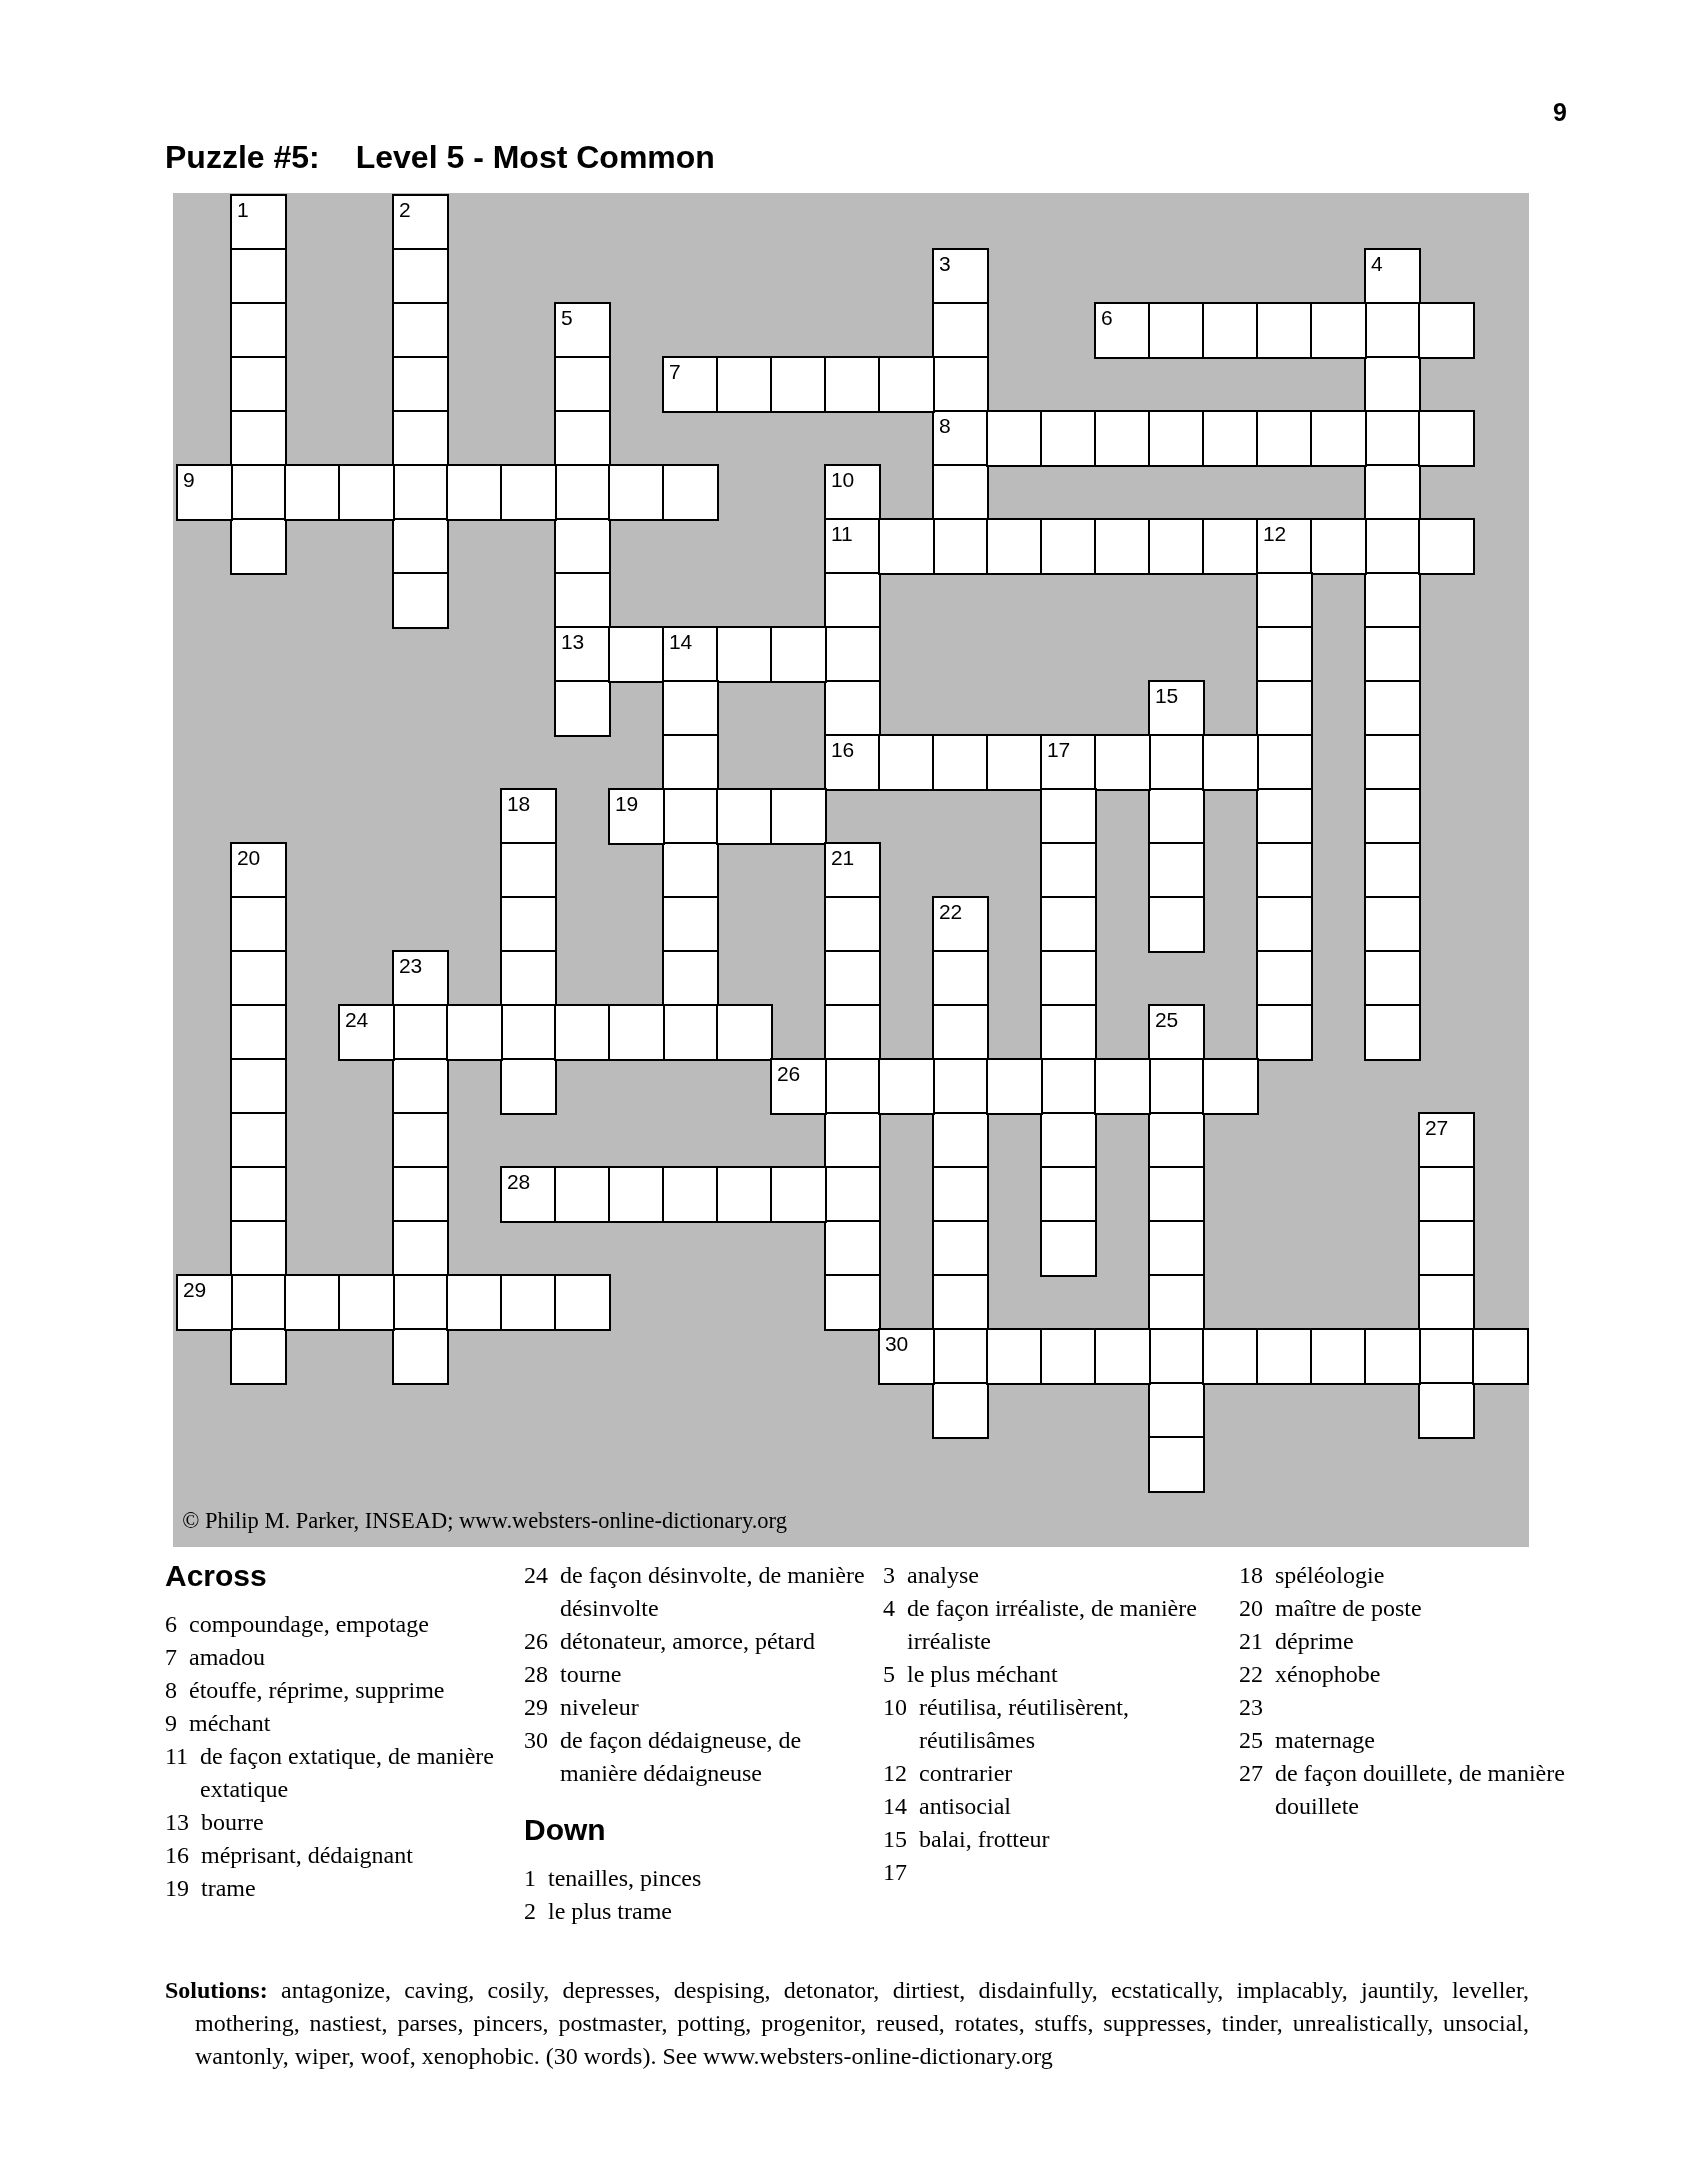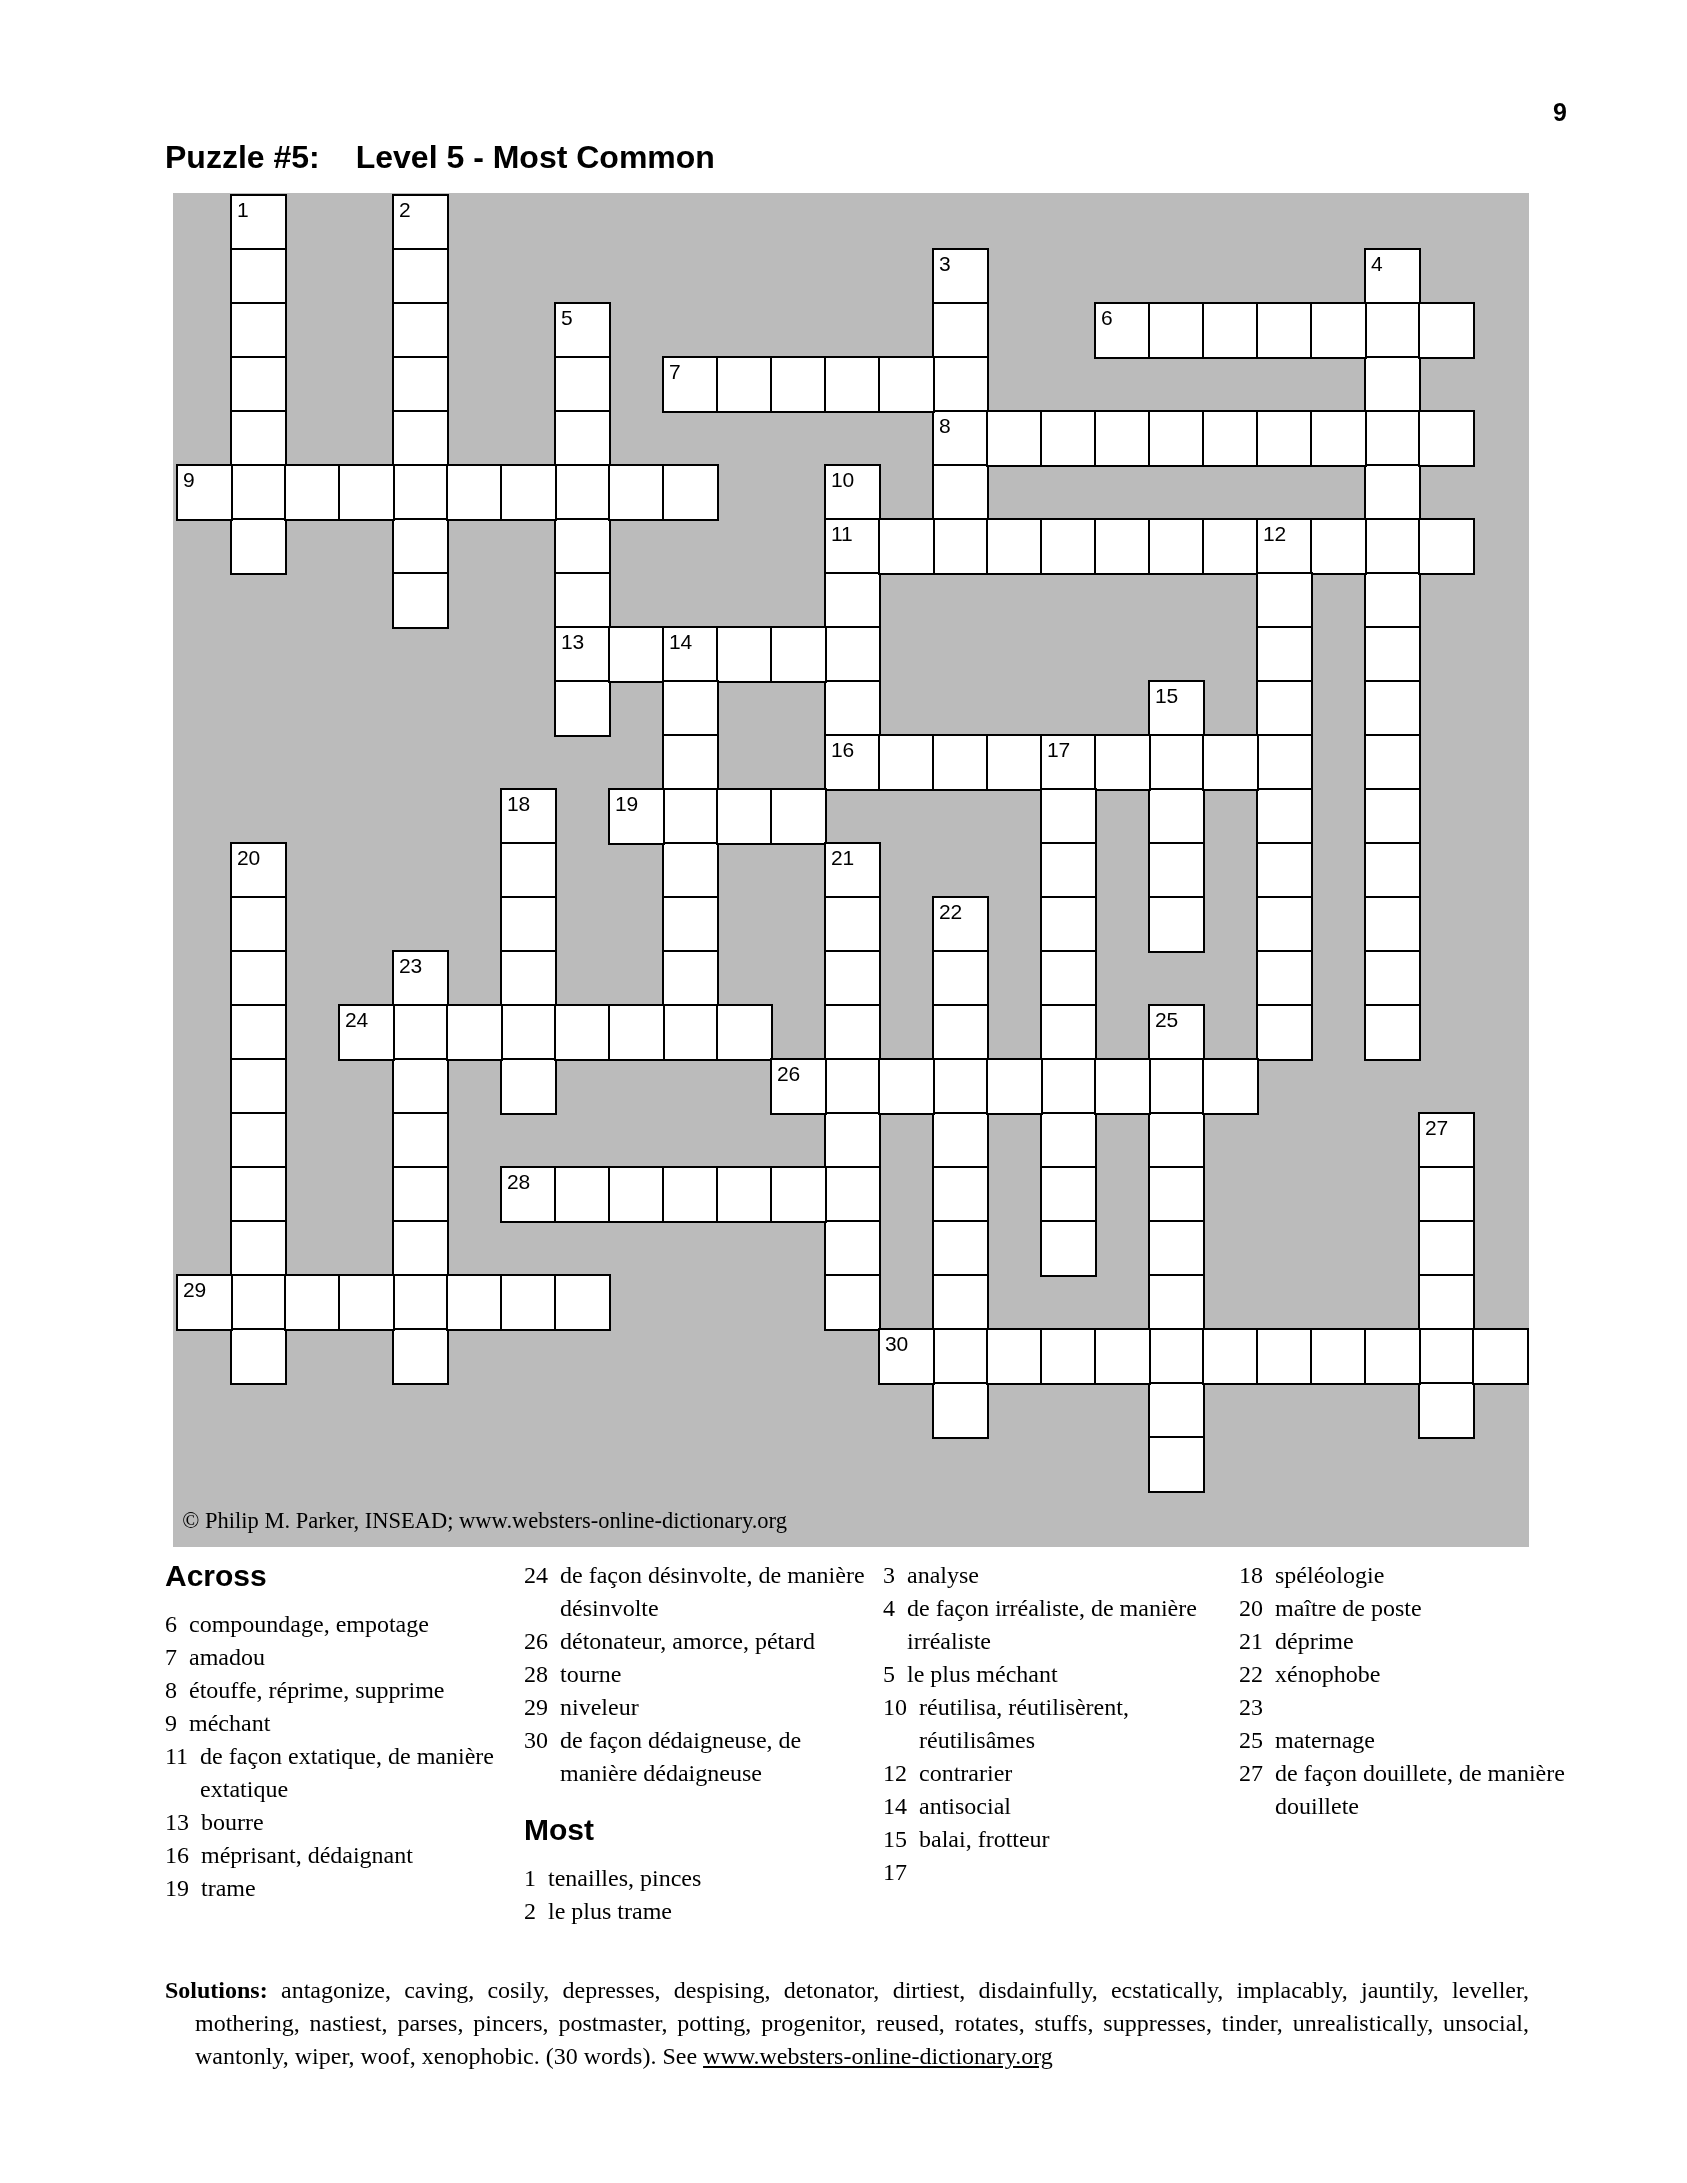--- a/index.html
+++ b/index.html
@@ -60,21 +60,21 @@
   .ctext{flex:1 1 auto;}
   #solutions{
     position:absolute;left:165px;top:1950px;width:1364px;
     font-family:"Liberation Serif",serif;
     font-size:24px;line-height:33px;
     text-align:justify;
     padding-left:30px;text-indent:-30px;
     box-sizing:border-box;
   }
   .sol-label{font-weight:bold;}
-  .sol-link{text-decoration:underline;color:#000;}
+  .sol-link{color:#000;}
 </style>
 </head>
 <body>
 
 <div id="page-number">9</div>
 
 <div id="title">
   <span>Puzzle #5:</span>
   <span>Level 5 - Most Common</span>
 </div>
@@ -416,21 +416,21 @@
       </div>
       <div class="clue">
         <span class="cnum">29</span>
         <span class="ctext">niveleur</span>
       </div>
       <div class="clue">
         <span class="cnum">30</span>
         <span class="ctext">de façon dédaigneuse, de manière dédaigneuse</span>
       </div>
     </div>
-  <div id="down-header" class="clues-header">Most</div>
+  <div id="down-header" class="clues-header">Down</div>
   <div id="down-list-1">
       <div class="clue">
         <span class="cnum">1</span>
         <span class="ctext">tenailles, pinces</span>
       </div>
       <div class="clue">
         <span class="cnum">2</span>
         <span class="ctext">le plus trame</span>
       </div>
     </div>

